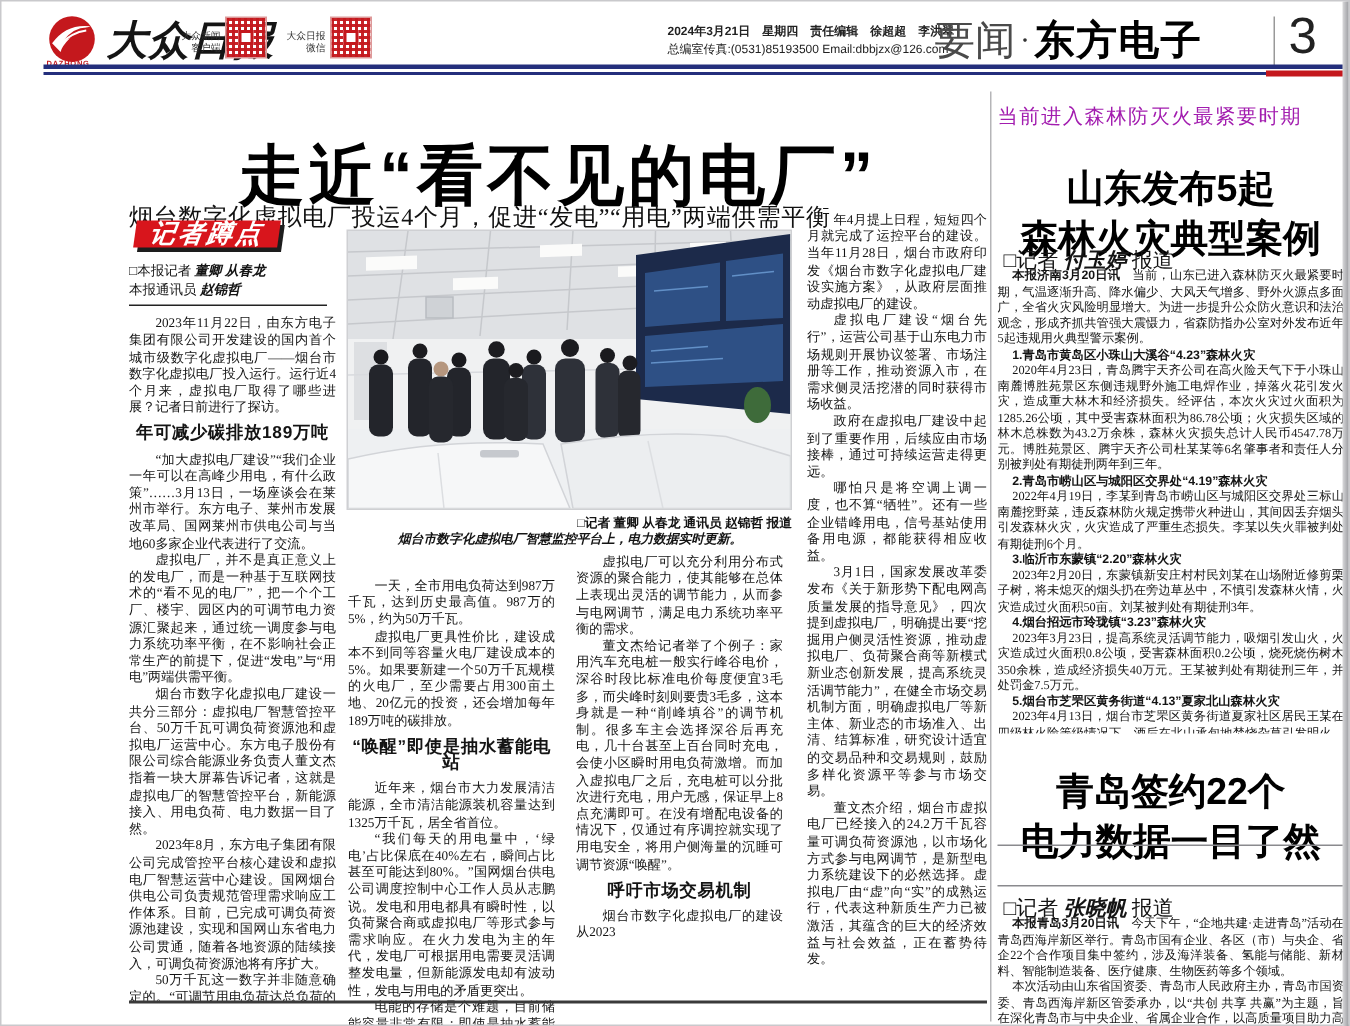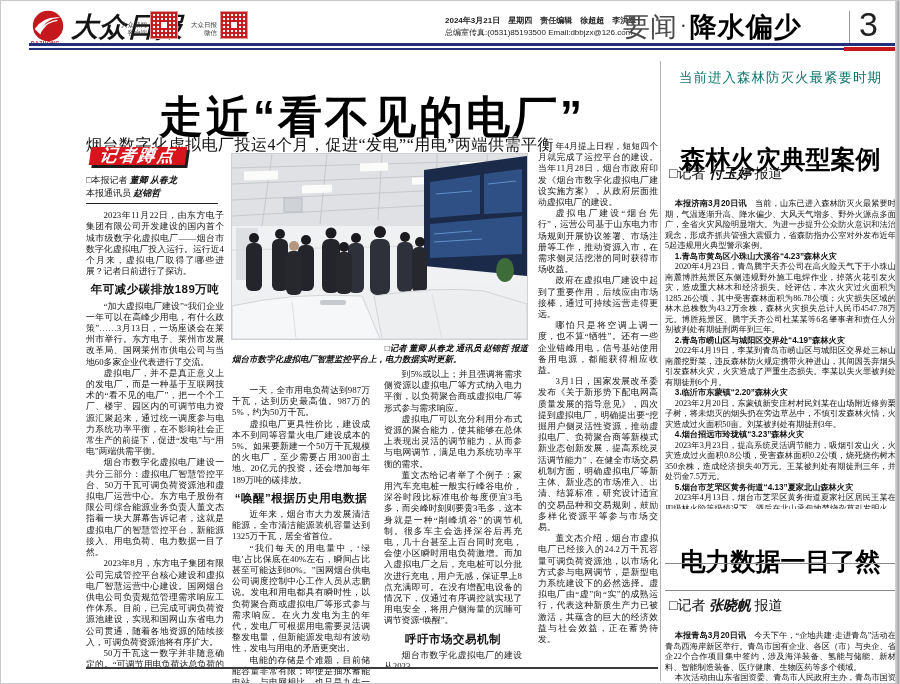--- a/index.html
+++ b/index.html
@@ -52,34 +52,34 @@
   .badge{display:inline-block;background:var(--badge-red);color:#fff;font-weight:bold;font-style:italic;
          font-size:17px;letter-spacing:2px;padding:3px 10px 4px;transform:skewX(-8deg);
          box-shadow:3px 3px 0 #1d1d1d;margin:2px 0 9px 4px;font-family:"Liberation Sans",sans-serif;}
   .byline{font-size:9px;line-height:13px;text-indent:0 !important;margin-bottom:2px;}
   .byline .names{font-weight:bold;font-style:italic;}
   .byline-rule{height:1px;background:#222;width:96%;margin:3px 0 6px;}
   .photo-wrap{position:absolute;left:146px;top:97px;width:295px;height:185px;background:#e8e9eb;
               outline:1px solid #cfd0d3;}
   .caption{position:absolute;left:146px;top:286px;width:296px;font-size:8.5px;line-height:11px;font-weight:bold;}
   .caption .credit{text-align:right;}
-  .caption .credit .names{font-style:italic;padding-left:12px;}
-  .caption .cap-text{text-align:left;font-style:italic;}
+  .caption .credit .names{padding-left:12px;}
+  .caption .cap-text{text-align:center;font-style:italic;}
   .bottom-rule{position:absolute;left:0;top:610px;width:572px;height:2px;background:#3a3a3a;}
   
   .v-divider{position:absolute;left:659px;top:60px;width:1px;height:620px;background:var(--gray-line);}
   .aside{position:absolute;left:664px;top:56px;width:231px;height:628px;}
-  .kicker{position:absolute;left:0;top:12px;width:231px;text-align:center;font-size:13.5px;color:#0f766e;letter-spacing:1px;}
+  .kicker{position:absolute;left:0;top:12px;width:231px;text-align:left;font-size:13.5px;color:#a21caf;letter-spacing:1px;}
   .a-headline{position:absolute;left:0;width:231px;text-align:center;font-size:25px;line-height:33px;font-weight:900;
               font-family:"Liberation Sans",sans-serif;color:#000;}
   .fire-headline{top:32px;}
   .a-byline{position:absolute;left:4px;font-size:14px;}
   .a-byline .names{font-weight:bold;font-style:italic;}
   .fire-byline{top:108px;}
-  .a-body{position:absolute;left:0;width:231px;font-size:8.2px;line-height:10.5px;text-align:justify;overflow:hidden;margin-top:20px;}
+  .a-body{position:absolute;left:0;width:231px;font-size:8.2px;line-height:10.5px;text-align:justify;overflow:hidden;}
   .a-body p{margin:0;text-indent:1.2em;}
   .a-body .b{font-weight:bold;font-family:"Liberation Sans",sans-serif;}
   .fire-body{top:122px;height:310px;}
   .case-title{font-weight:bold;font-family:"Liberation Sans",sans-serif;text-indent:1.2em;margin:0;}
   .qd-headline{top:434px;}
   .qd-rule{position:absolute;left:0;width:231px;height:1px;background:#8a8a8e;}
   .qd-subtitle{position:absolute;left:0;top:510px;width:231px;text-align:center;font-size:16px;font-style:italic;color:#111;}
   .qd-byline{top:540px;}
   .qd-body{top:554px;height:74px;}
 </style>
@@ -105,21 +105,21 @@
     <div class="qr" style="left:150px"></div>
     <div class="qr-label" style="left:182px">
       <span>大众日报</span><br><span>微信</span>
     </div>
     <div class="qr" style="left:220px"></div>
     <div class="issue-info">
       <div class="l1">2024年3月21日　星期四　责任编辑　徐超超　李洪翠</div>
       <div>总编室传真:(0531)85193500  Email:dbbjzx@126.com</div>
     </div>
     <div class="section-head">
-      <span class="sec-light">要闻</span><span class="sec-dot">·</span><span class="sec-bold">降水偏少</span>
+      <span class="sec-light">要闻</span><span class="sec-dot">·</span><span class="sec-bold">东方电子</span>
       <span class="sec-divider"></span>
       <span class="page-num">3</span>
     </div>
     <div class="navy-rule"></div>
     <div class="navy-rule2"></div>
     <div class="red-underline"></div>
   </header>
 
   <main class="main">
     <h1 class="headline">走近“看不见的电厂”</h1>
@@ -222,29 +222,28 @@
       </svg>
     </div>
     <div class="caption">
       <div class="credit"><span class="names">□记者 董卿 从春龙 通讯员 赵锦哲 报道</span></div>
       <div class="cap-text">烟台市数字化虚拟电厂智慧监控平台上，电力数据实时更新。</div>
     </div>
 
     <div class="col col2">
       <p>一天，全市用电负荷达到987万千瓦，达到历史最高值。987万的5%，约为50万千瓦。</p>
       <p>虚拟电厂更具性价比，建设成本不到同等容量火电厂建设成本的5%。如果要新建一个50万千瓦规模的火电厂，至少需要占用300亩土地、20亿元的投资，还会增加每年189万吨的碳排放。</p>
-      <div class="subhead">“唤醒”根据历史用电数据</div>
+      <div class="subhead">“唤醒”即使是抽水蓄能电站</div>
       <p>近年来，烟台市大力发展清洁能源，全市清洁能源装机容量达到1325万千瓦，居全省首位。</p>
       <p>“我们每天的用电量中，‘绿电’占比保底在40%左右，瞬间占比甚至可能达到80%。”国网烟台供电公司调度控制中心工作人员从志鹏说。发电和用电都具有瞬时性，以负荷聚合商或虚拟电厂等形式参与需求响应。在火力发电为主的年代，发电厂可根据用电需要灵活调整发电量，但新能源发电却有波动性，发电与用电的矛盾更突出。</p>
       <p>电能的存储是个难题，目前储能容量非常有限；即使是抽水蓄能电站，与电网相比，也只是九牛一毛。</p>
 
     </div>
 
     <div class="col col3">
-      <p>到5%或以上；并且强调将需求侧资源以虚拟电厂等方式纳入电力平衡，以负荷聚合商或虚拟电厂等形式参与需求响应。</p>
       <p>虚拟电厂可以充分利用分布式资源的聚合能力，使其能够在总体上表现出灵活的调节能力，从而参与电网调节，满足电力系统功率平衡的需求。</p>
       <p>董文杰给记者举了个例子：家用汽车充电桩一般实行峰谷电价，深谷时段比标准电价每度便宜3毛多，而尖峰时刻则要贵3毛多，这本身就是一种“削峰填谷”的调节机制。很多车主会选择深谷后再充电，几十台甚至上百台同时充电，会使小区瞬时用电负荷激增。而加入虚拟电厂之后，充电桩可以分批次进行充电，用户无感，保证早上8点充满即可。在没有增配电设备的情况下，仅通过有序调控就实现了用电安全，将用户侧海量的沉睡可调节资源“唤醒”。</p>
       <div class="subhead">呼吁市场交易机制</div>
       <p>烟台市数字化虚拟电厂的建设从2023</p>
     </div>
 
     <div class="col col4">
       <p>年4月提上日程，短短四个月就完成了运控平台的建设。当年11月28日，烟台市政府印发《烟台市数字化虚拟电厂建设实施方案》，从政府层面推动虚拟电厂的建设。</p>
       <p>虚拟电厂建设“烟台先行”，运营公司基于山东电力市场规则开展协议签署、市场注册等工作，推动资源入市，在需求侧灵活挖潜的同时获得市场收益。</p>
       <p>政府在虚拟电厂建设中起到了重要作用，后续应由市场接棒，通过可持续运营走得更远。</p>
@@ -255,21 +254,21 @@
 
     <div class="bottom-rule"></div>
   </main>
 
   <div class="v-divider"></div>
 
   <aside class="aside">
 
     <div class="kicker">当前进入森林防灭火最紧要时期</div>
     <h2 class="a-headline fire-headline">
-      <br>
+      <span>山东发布5起</span><br>
       <span>森林火灾典型案例</span>
     </h2>
     <div class="a-byline fire-byline">
       <span>□记者</span>
       <span class="names">付玉婷</span>
       <span>报道</span>
     </div>
     <div class="a-body fire-body">
       <p><span class="b">本报济南3月20日讯</span>　<span>当前，山东已进入森林防灭火最紧要时期，气温逐渐升高、降水偏少、大风天气增多、野外火源点多面广，全省火灾风险明显增大。为进一步提升公众防火意识和法治观念，形成齐抓共管强大震慑力，省森防指办公室对外发布近年5起违规用火典型警示案例。</span></p>
       <p class="case-title">1.青岛市黄岛区小珠山大溪谷“4.23”森林火灾</p>
@@ -278,21 +277,21 @@
       <p>2022年4月19日，李某到青岛市崂山区与城阳区交界处三标山南麓挖野菜，违反森林防火规定携带火种进山，其间因丢弃烟头引发森林火灾，火灾造成了严重生态损失。李某以失火罪被判处有期徒刑6个月。</p>
       <p class="case-title">3.临沂市东蒙镇“2.20”森林火灾</p>
       <p>2023年2月20日，东蒙镇新安庄村村民刘某在山场附近修剪栗子树，将未熄灭的烟头扔在旁边草丛中，不慎引发森林火情，火灾造成过火面积50亩。刘某被判处有期徒刑3年。</p>
       <p class="case-title">4.烟台招远市玲珑镇“3.23”森林火灾</p>
       <p>2023年3月23日，提高系统灵活调节能力，吸烟引发山火，火灾造成过火面积0.8公顷，受害森林面积0.2公顷，烧死烧伤树木350余株，造成经济损失40万元。王某被判处有期徒刑三年，并处罚金7.5万元。</p>
       <p class="case-title">5.烟台市芝罘区黄务街道“4.13”夏家北山森林火灾</p>
       <p>2023年4月13日，烟台市芝罘区黄务街道夏家社区居民王某在四级林火险等级情况下，酒后在北山承包地焚烧杂草引发明火，火灾致各类土地过火面积14.6亩，涉及烧死烧伤树木1600余株，折合活立木蓄积量70.02立方米。王某被检察院批准逮捕。</p>
     </div>
 
     <h2 class="a-headline qd-headline">
-      <br>
+      <span>青岛签约22个</span><br>
       <span>电力数据一目了然</span>
     </h2>
     <div class="qd-rule" style="top:506px"></div>
     <div class="qd-rule" style="top:533px"></div>
     <div class="a-byline qd-byline">
       <span>□记者</span>
       <span class="names">张晓帆</span>
       <span>报道</span>
     </div>
     <div class="a-body qd-body">

